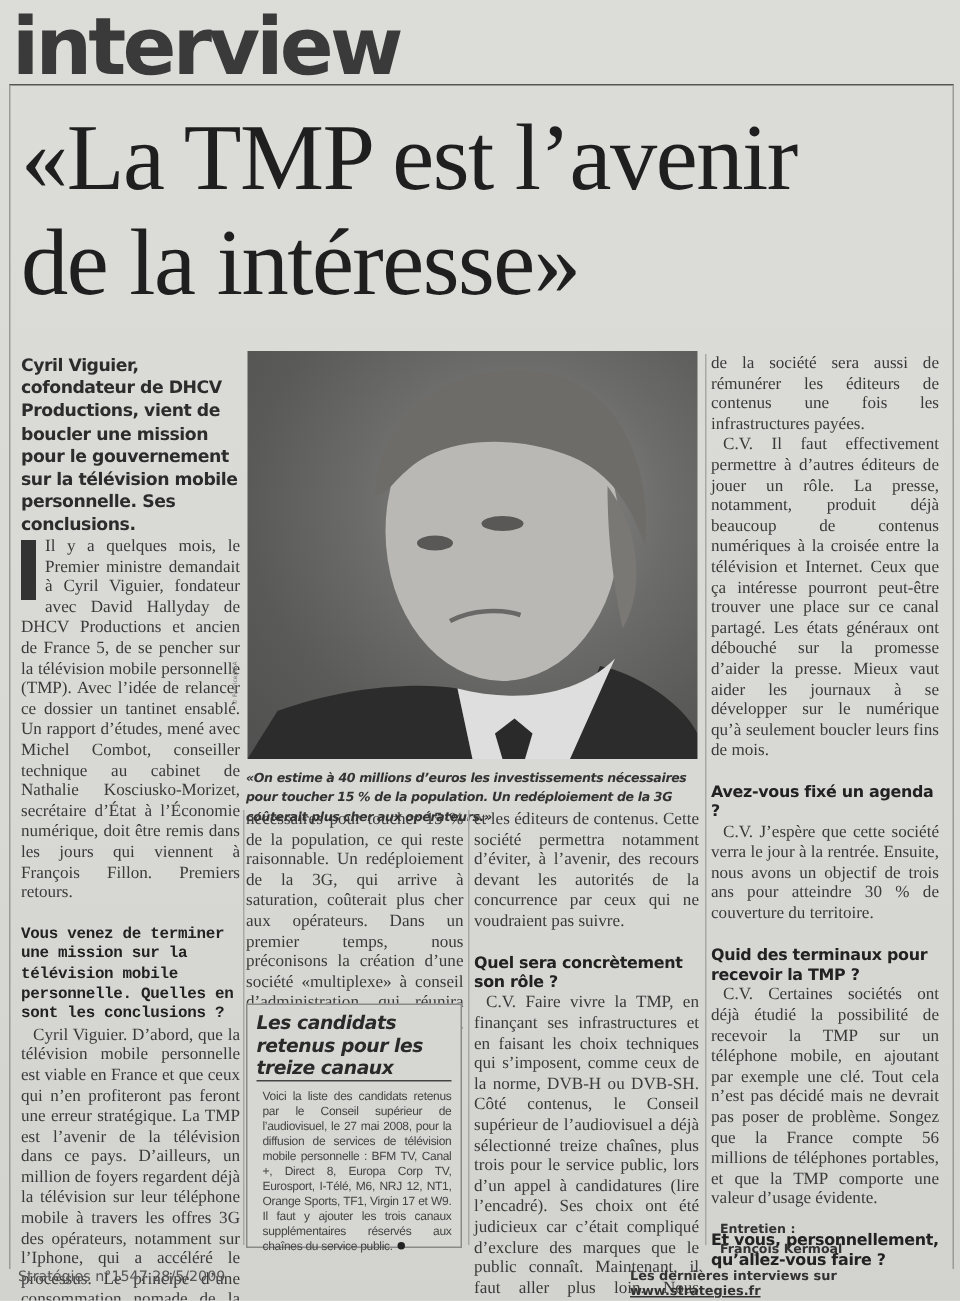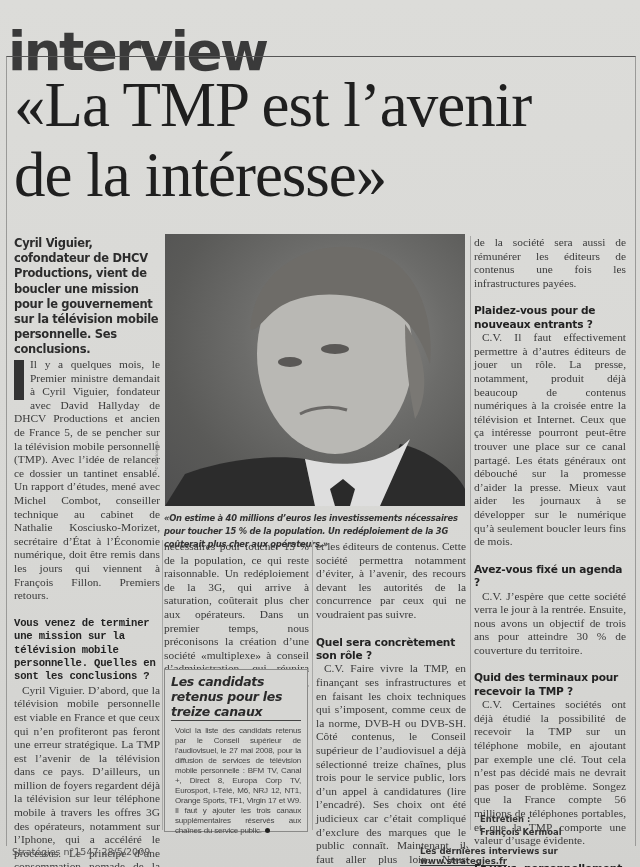--- a/index.html
+++ b/index.html
@@ -11,21 +11,20 @@
   }
   .page {
     position: absolute; left: 0; top: 0; width: 640px; height: 867px;
     background: linear-gradient(180deg, #dcdcd9 0%, #d8d8d5 60%, #d2d2cf 100%);
   }
   .kicker {
     position: absolute; left: 8px; top: 2px;
     font-family: "DejaVu Sans", sans-serif; font-weight: bold;
     font-size: 53px; letter-spacing: -2.5px; line-height: 60px;
     color: #3a3a3a;
-    margin-top: 20px;
   }
   .frame {
     position: absolute; left: 6px; top: 56px; width: 630px; height: 790px;
     border-top: 1.5px solid #555; border-left: 1px solid #9a9a98; border-right: 1px solid #9a9a98;
     box-sizing: border-box;
   }
   .headline {
     position: absolute; left: 14px; top: 70px; width: 620px;
     font-family: "Liberation Serif", serif; font-size: 63px; line-height: 70px;
     color: #1f1f1f; letter-spacing: -1px; margin: 0; font-weight: normal;
@@ -151,21 +150,20 @@
   <div class="col" style="left:316px; top:540px; width:150px;">
     <p class="noindent">et les éditeurs de contenus. Cette société permettra notamment d’éviter, à l’avenir, des recours devant les autorités de la concurrence par ceux qui ne voudraient pas suivre.</p>
     <div class="q" style="margin-top:14px;">Quel sera concrètement son rôle ?</div>
     <p>C.V. Faire vivre la TMP, en finançant ses infrastructures et en faisant les choix techniques qui s’imposent, comme ceux de la norme, DVB-H ou DVB-SH. Côté contenus, le Conseil supérieur de l’audiovisuel a déjà sélectionné treize chaînes, plus trois pour le service public, lors d’un appel à candidatures (lire l’encadré). Ses choix ont été judicieux car c’était compliqué d’exclure des marques que le public connaît. Maintenant, il faut aller plus loin. Nous préconisons par exemple la création d’un canal partagé, une chaîne vitrine où pourront cohabiter des programmes issus de plusieurs sources, comme les médias. Le rôle</p>
   </div>
 
   <div class="vrule" style="left:470px; top:236px; height:594px;"></div>
 
   <div class="col" style="left:474px; top:236px; width:152px;">
     <p class="noindent">de la société sera aussi de rémunérer les éditeurs de contenus une fois les infrastructures payées.</p>
-    <div class="q" style="margin-top:14px;">Plaidez-vous pour de nouveaux entrants ?</div>
     <p>C.V. Il faut effectivement permettre à d’autres éditeurs de jouer un rôle. La presse, notamment, produit déjà beaucoup de contenus numériques à la croisée entre la télévision et Internet. Ceux que ça intéresse pourront peut-être trouver une place sur ce canal partagé. Les états généraux ont débouché sur la promesse d’aider la presse. Mieux vaut aider les journaux à se développer sur le numérique qu’à seulement boucler leurs fins de mois.</p>
     <div class="q" style="margin-top:14px;">Avez-vous fixé un agenda ?</div>
     <p>C.V. J’espère que cette société verra le jour à la rentrée. Ensuite, nous avons un objectif de trois ans pour atteindre 30 % de couverture du territoire.</p>
     <div class="q" style="margin-top:14px;">Quid des terminaux pour recevoir la TMP ?</div>
     <p>C.V. Certaines sociétés ont déjà étudié la possibilité de recevoir la TMP sur un téléphone mobile, en ajoutant par exemple une clé. Tout cela n’est pas décidé mais ne devrait pas poser de problème. Songez que la France compte 56 millions de téléphones portables, et que la TMP comporte une valeur d’usage évidente.</p>
     <div class="q" style="margin-top:14px;">Et vous, personnellement, qu’allez-vous faire ?</div>
 
   </div>
 
   <div class="byline">

